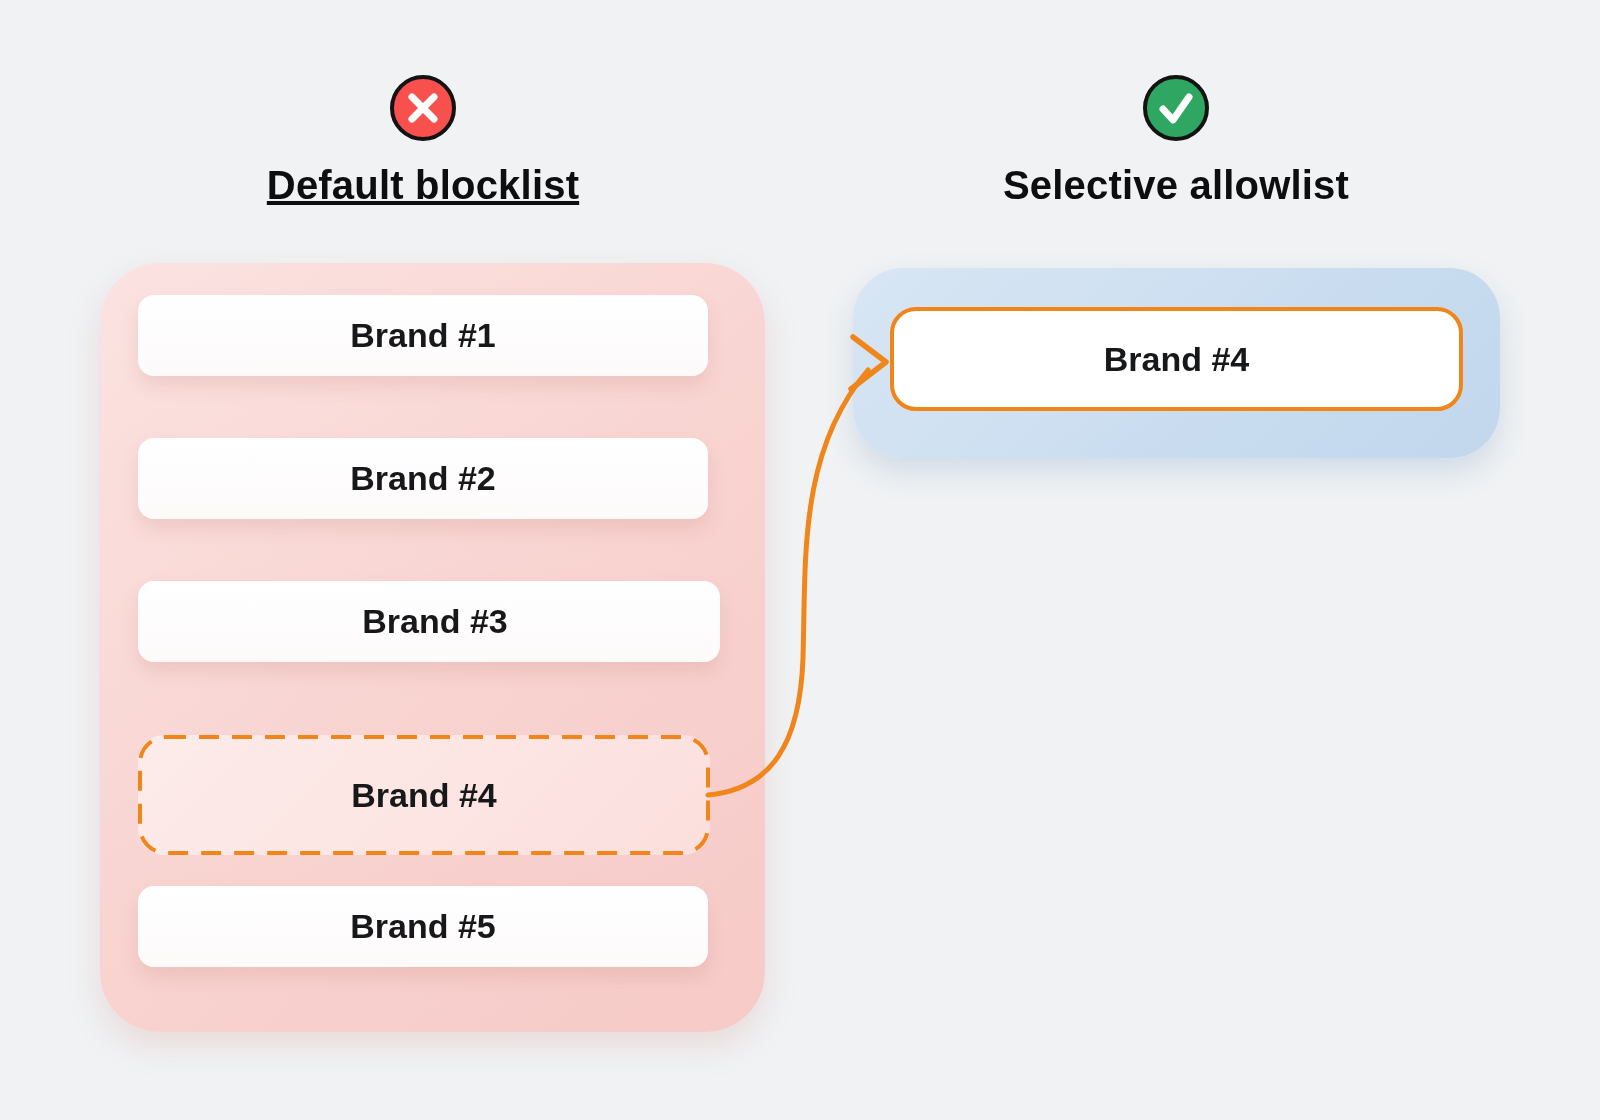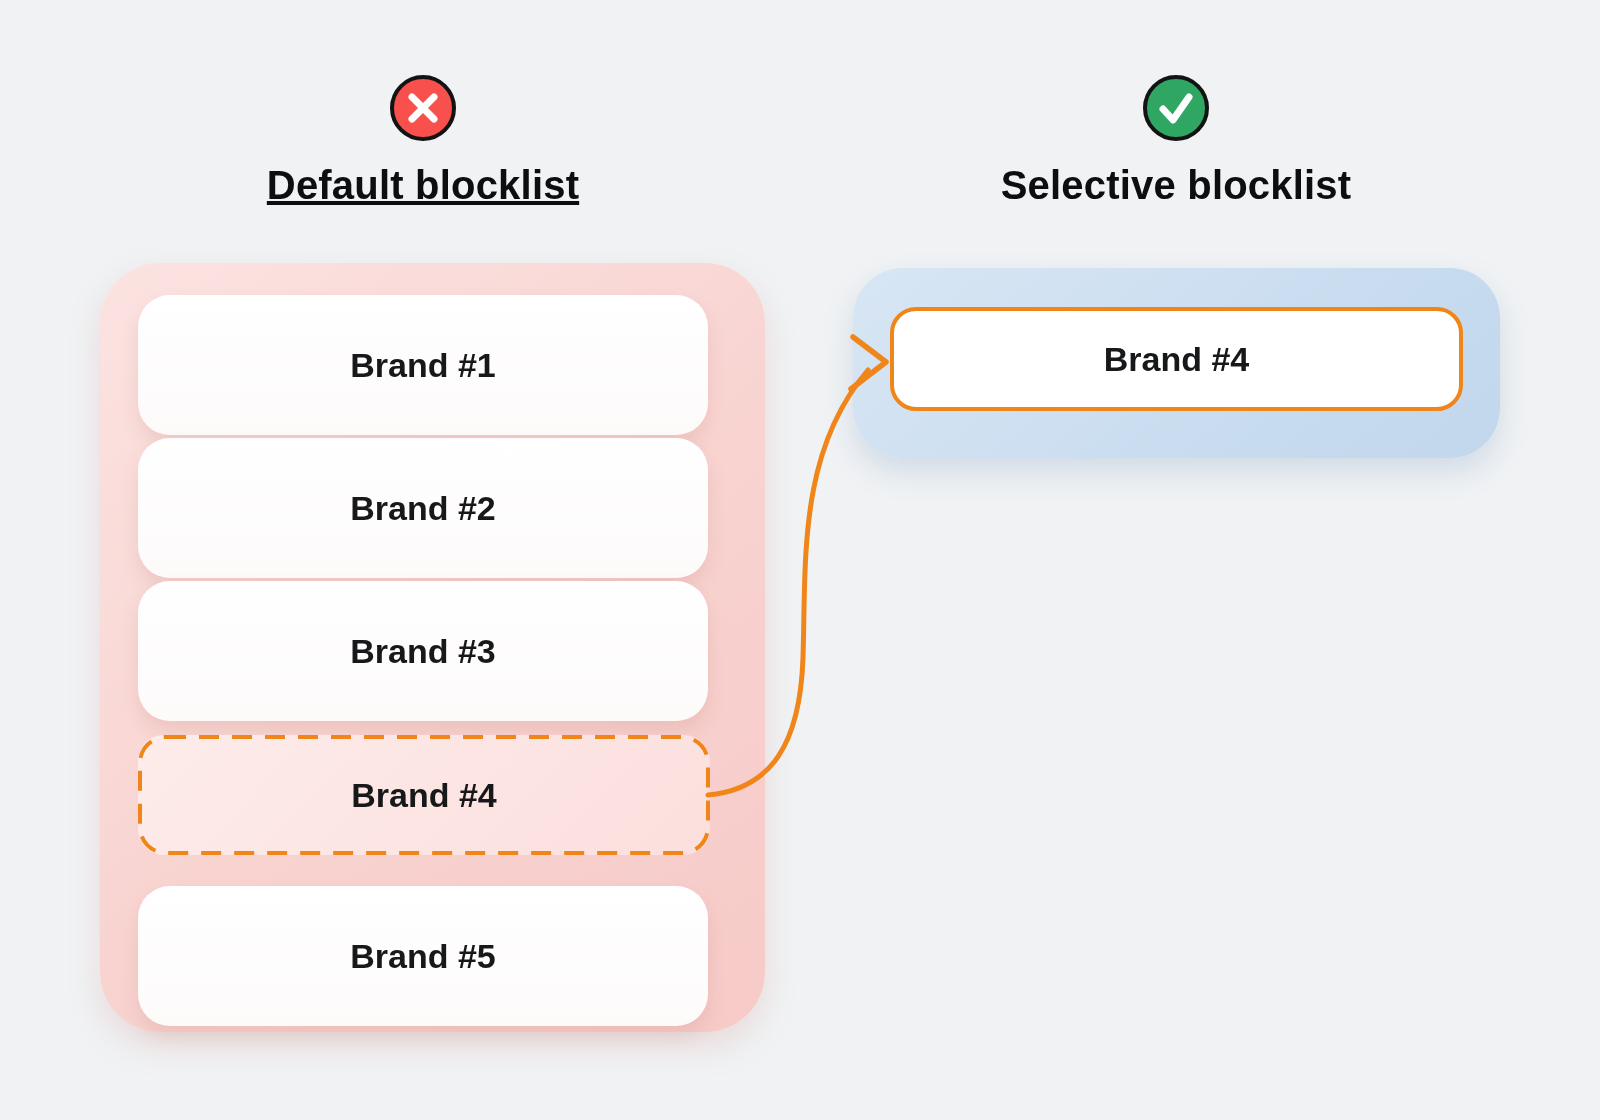--- a/index.html
+++ b/index.html
@@ -44,30 +44,30 @@
     position: absolute;
     left: 100px; top: 263px;
     width: 665px; height: 769px;
     border-radius: 60px;
     background: linear-gradient(140deg, #fbe3e1 0%, #f8d3d0 55%, #f6cac7 100%);
     box-shadow: 0 14px 30px rgba(215, 150, 145, 0.25);
   }
   .brand-card {
     position: absolute;
     left: 38px;
-    width: 570px; height: 140px;
-    border-radius: 32px;
+    width: 570px; height: 81px;
+    border-radius: 16px;
     background: linear-gradient(180deg, #ffffff 0%, #fdfafa 100%);
     box-shadow: 0 10px 18px rgba(190, 115, 105, 0.18);
     display: flex; align-items: center; justify-content: center;
     font-size: 34px; font-weight: 700; color: #17181a;
   }
   .brand-card.r0 { top: 32px;  }
   .brand-card.r1 { top: 175px; }
-  .brand-card.r2 { top: 318px; }
+  .brand-card.r2 { top: 318px; padding-left: 12px; }
   .brand-card.r4 { top: 605px; margin-top: 18px; }
 
   .brand-card.dashed {
     top: 472px;
     left: 38px;
     width: 572px; height: 120px;
     border-radius: 26px;
     background: linear-gradient(135deg, #fdecea 0%, #fbdfdd 100%);
     box-shadow: none;
   }
@@ -129,21 +129,21 @@
     </svg>
   </div>
 
   <div class="status-icon green">
     <svg width="58" height="58" viewBox="0 0 58 58">
       <polyline points="16,30 26,41 42,18" fill="none" stroke="#ffffff" stroke-width="7" stroke-linecap="round" stroke-linejoin="round"></polyline>
     </svg>
   </div>
 
   <div class="col-title left">Default blocklist</div>
-  <div class="col-title right">Selective blocklist</div>
+  <div class="col-title right">Selective allowlist</div>
 
   <div class="blocklist-panel">
     <div class="brand-card r0">
       <span>Brand #1</span>
     </div>
     <div class="brand-card r1">
       <span>Brand #2</span>
     </div>
     <div class="brand-card r2">
       <span>Brand #3</span>

